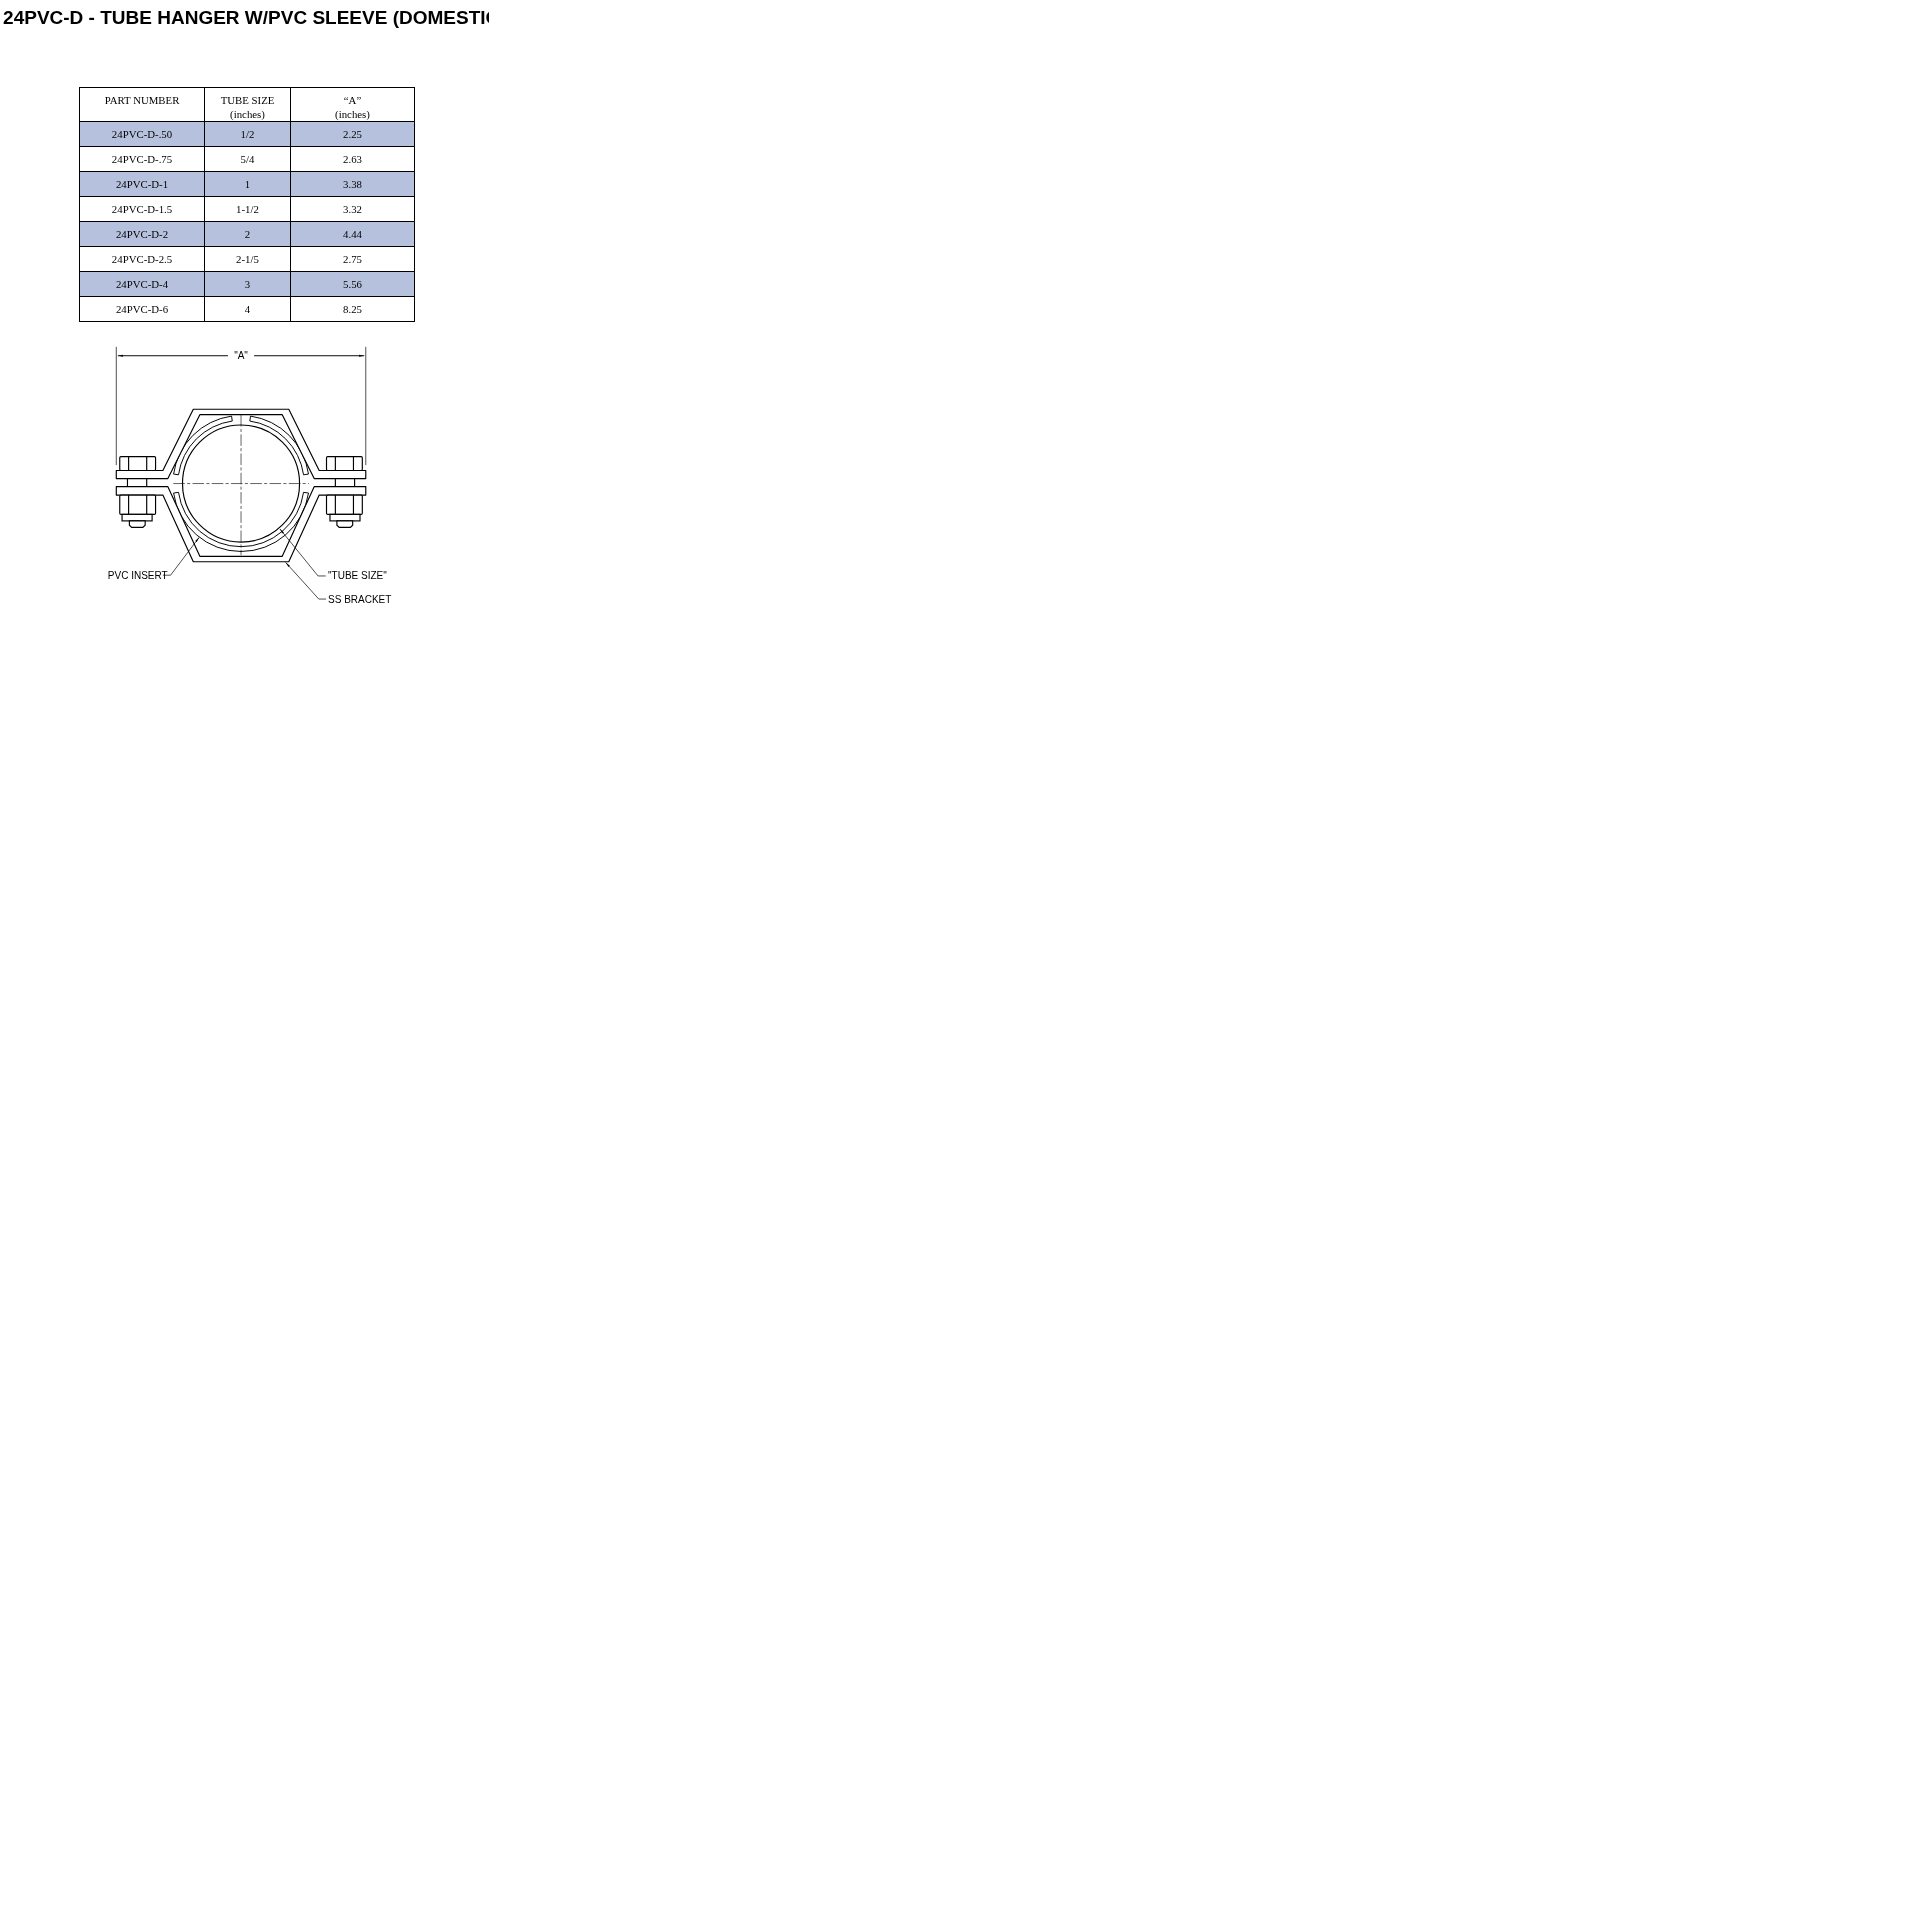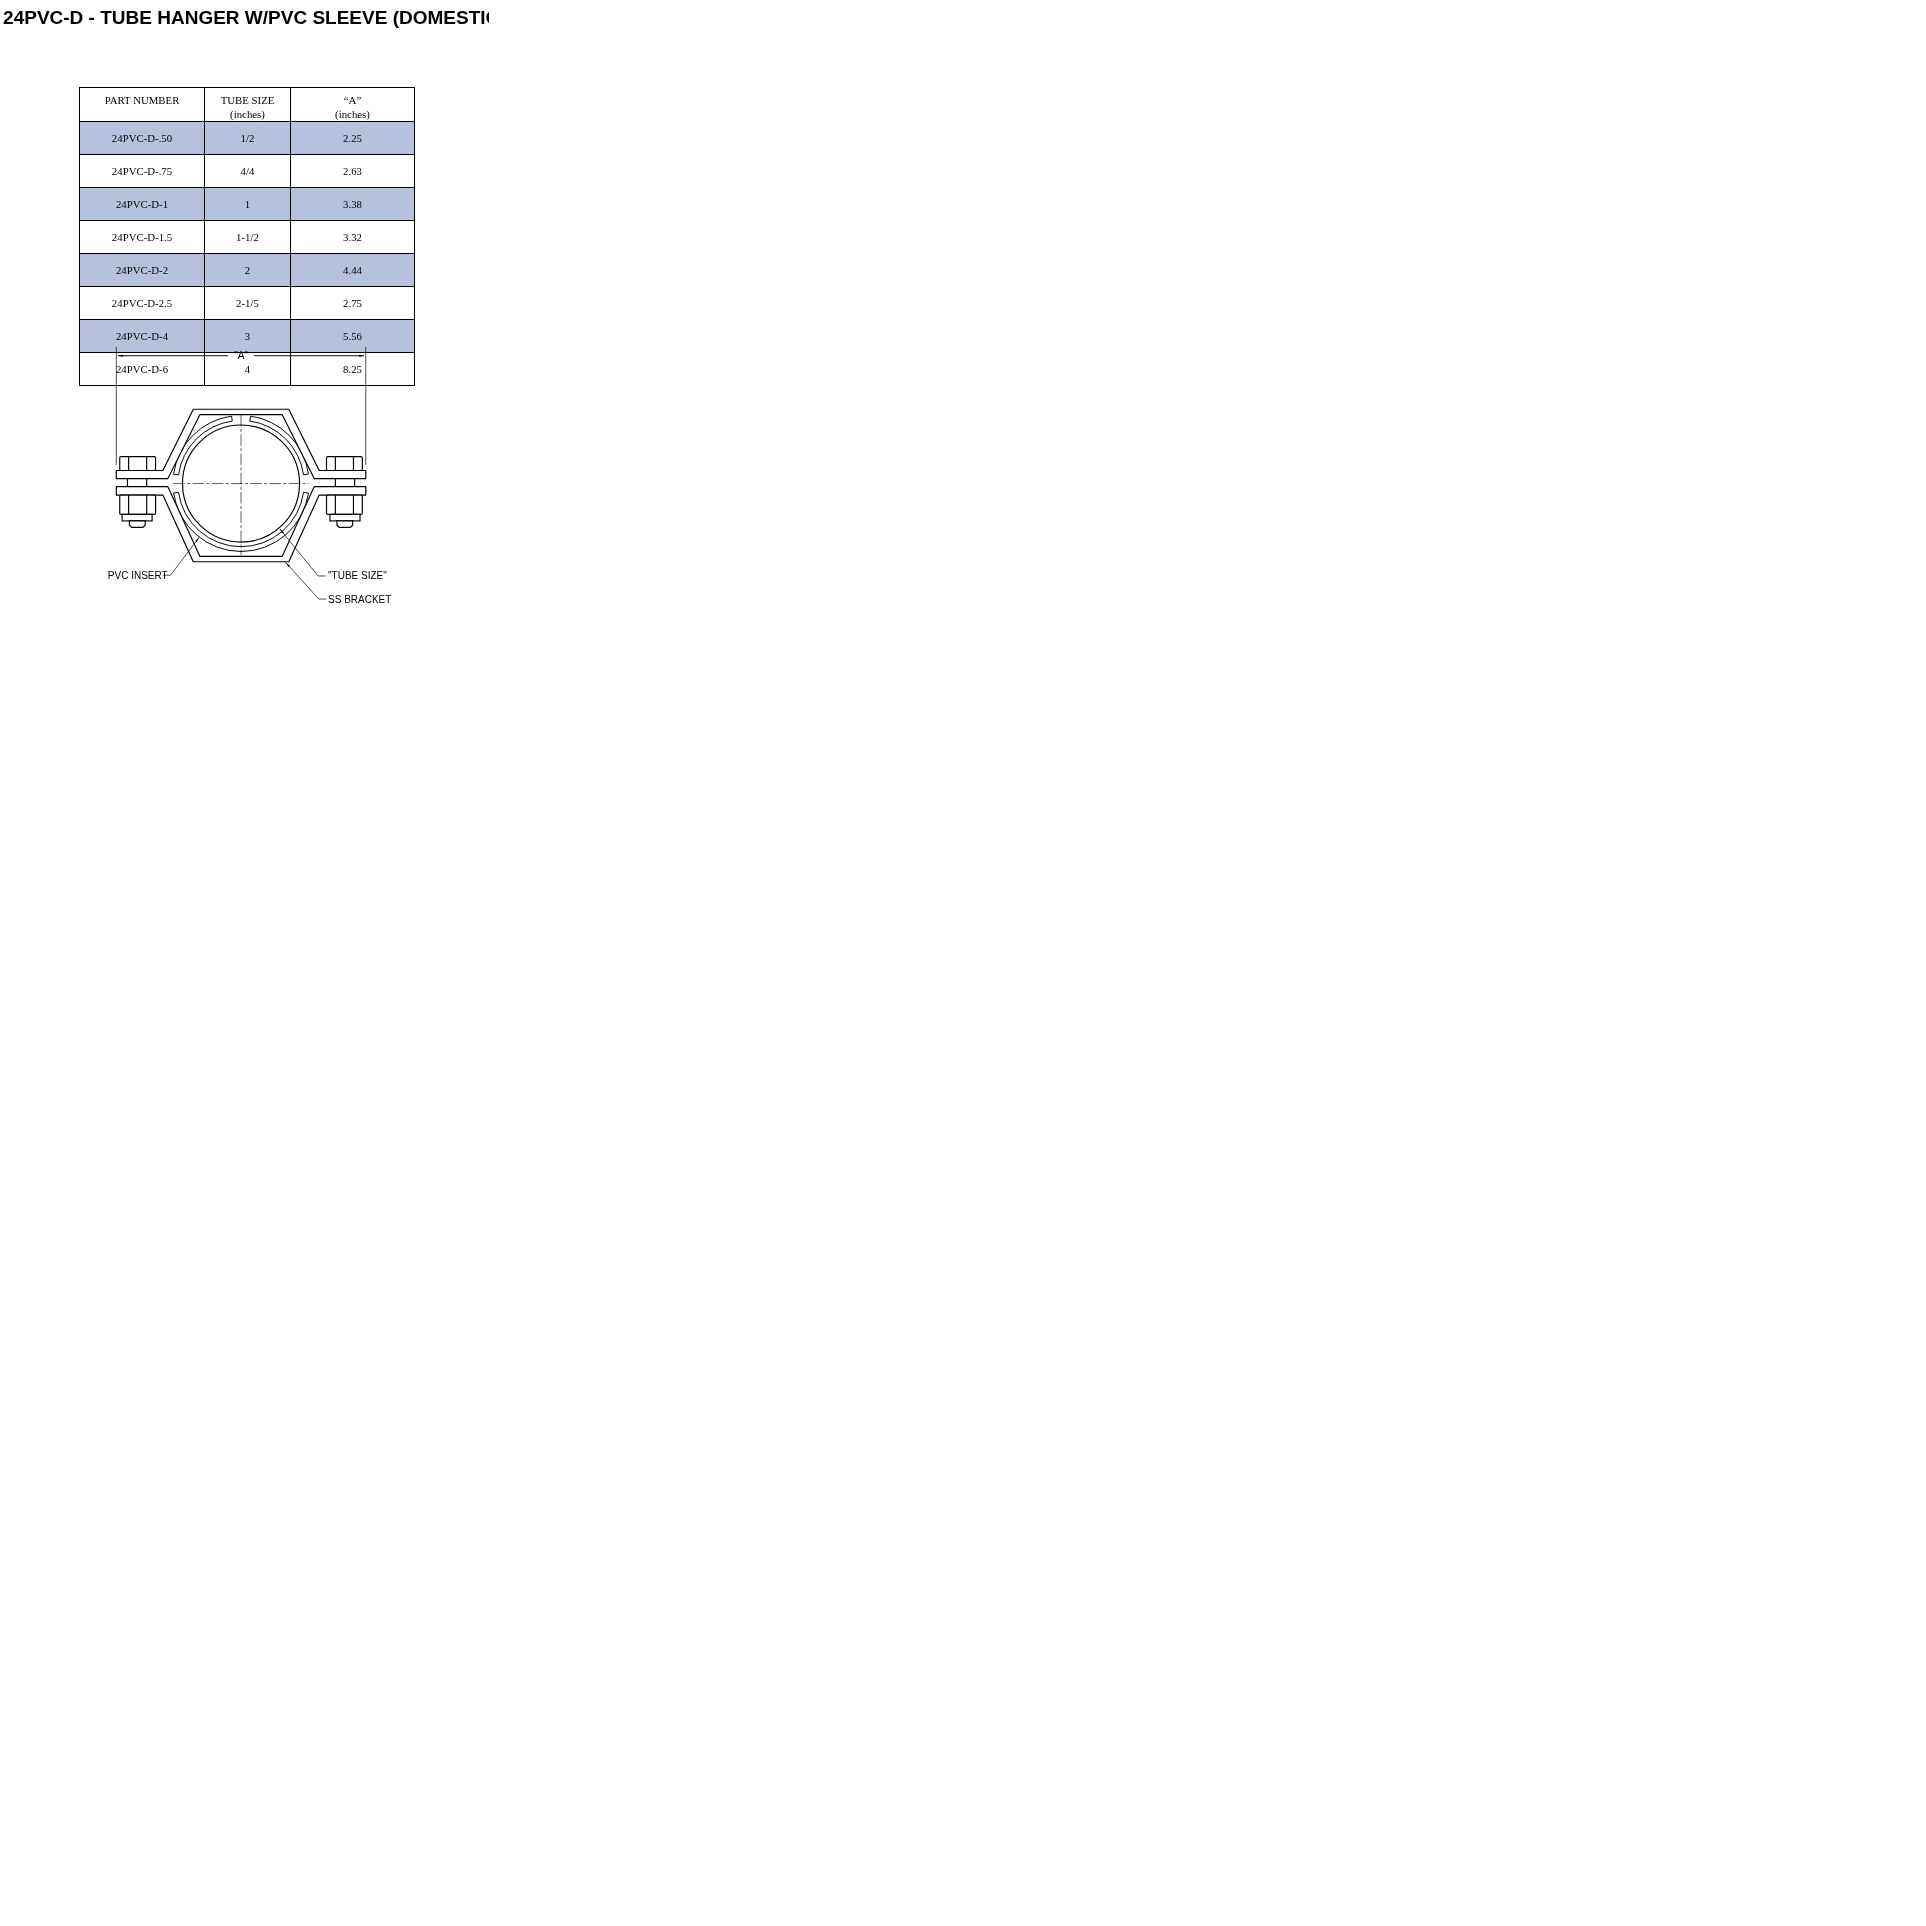--- a/index.html
+++ b/index.html
@@ -27,21 +27,21 @@
   table.parts col.c2 { width: 86px; }
   table.parts col.c3 { width: 124px; }
   table.parts th, table.parts td {
     border: 1.5px solid var(--ink);
     border-top-width: 1.9px; border-bottom-width: 1.9px;
     text-align: center; vertical-align: middle;
     background: #ffffff; font-weight: normal;
   }
   table.parts th { height: 32px; vertical-align: top; padding-top: 4.6px; }
   table.parts th .hline { line-height: 14px; }
-  table.parts td { height: 33px; }
+  table.parts td { height: 25px; }
   table.parts tbody tr:nth-child(odd) td { background: var(--row-blue); }
   .drawing-layer { position: absolute; left: 0; top: 0; width: 489px; height: 616px; }
   svg text.dlabel {
     font-family: "Liberation Sans", sans-serif;
     font-size: 26px; fill: var(--ink);
   }
 </style>
 </head>
 <body>
 
@@ -70,21 +70,21 @@
     </tr>
   </thead>
   <tbody>
     <tr>
       <td>24PVC-D-.50</td>
       <td>1/2</td>
       <td>2.25</td>
     </tr>
     <tr>
       <td>24PVC-D-.75</td>
-      <td>4/4</td>
+      <td>5/4</td>
       <td>2.63</td>
     </tr>
     <tr>
       <td>24PVC-D-1</td>
       <td>1</td>
       <td>3.38</td>
     </tr>
     <tr>
       <td>24PVC-D-1.5</td>
       <td>1-1/2</td>

